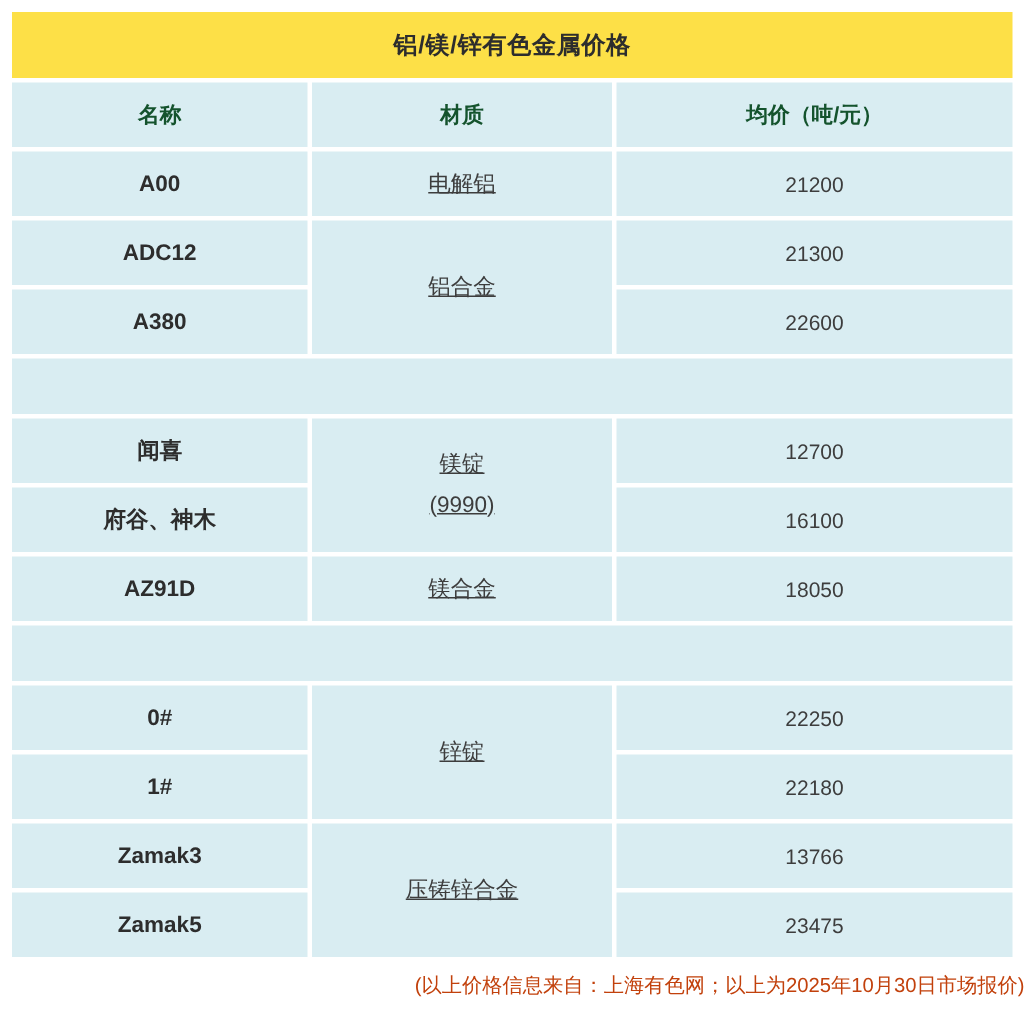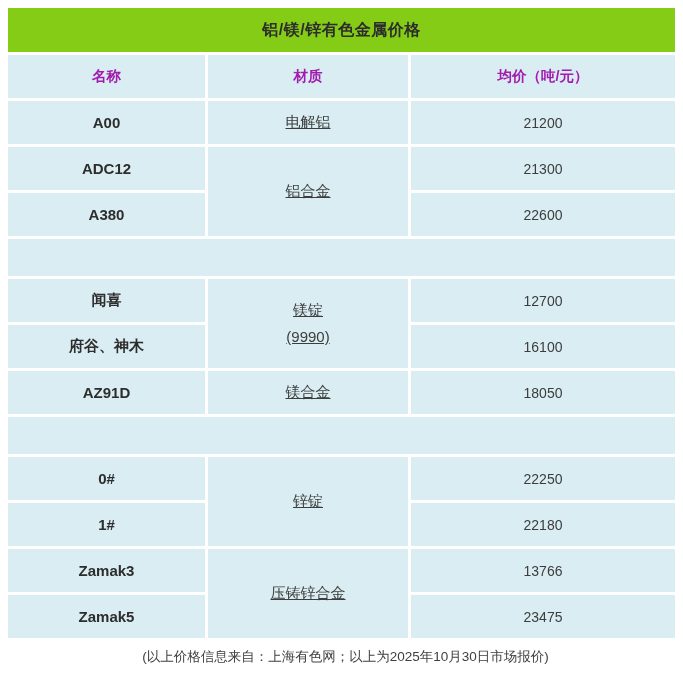--- a/index.html
+++ b/index.html
@@ -23,32 +23,32 @@
   col.c-price { width: 264px; }
   td, th {
     background: #d9edf2;
     text-align: center;
     vertical-align: middle;
     padding: 0;
     box-sizing: border-box;
     overflow: hidden;
   }
   td.title-cell {
-    background: #84cc16;
+    background: #fde047;
     height: 44px;
     font-size: 16px;
     font-weight: bold;
     color: #2d2d2d;
     letter-spacing: 0.5px;
   }
   th {
     height: 43px;
     font-size: 14.5px;
     font-weight: bold;
-    color: #a21caf;
+    color: #14532d;
   }
   td.name-cell {
     height: 43px;
     font-size: 15px;
     font-weight: bold;
     color: #2d2d2d;
     margin-left: 19px;
   }
   td.material-cell {
     font-size: 15px;
@@ -63,22 +63,22 @@
     color: #3d3d3d;
   }
   td.spacer-cell {
     height: 37px;
     background: #d9edf2;
   }
   .material-line { display: block; line-height: 1.75; }
   .footer-note {
     margin: 7px 0 0 8px;
     font-size: 13.5px;
-    color: #404040;
-    text-align: center;
+    color: #c2410c;
+    text-align: right;
   }
 </style>
 </head>
 <body>
 
 <table class="price-table">
   <colgroup>
     <col class="c-name">
     <col class="c-material">
     <col class="c-price">

